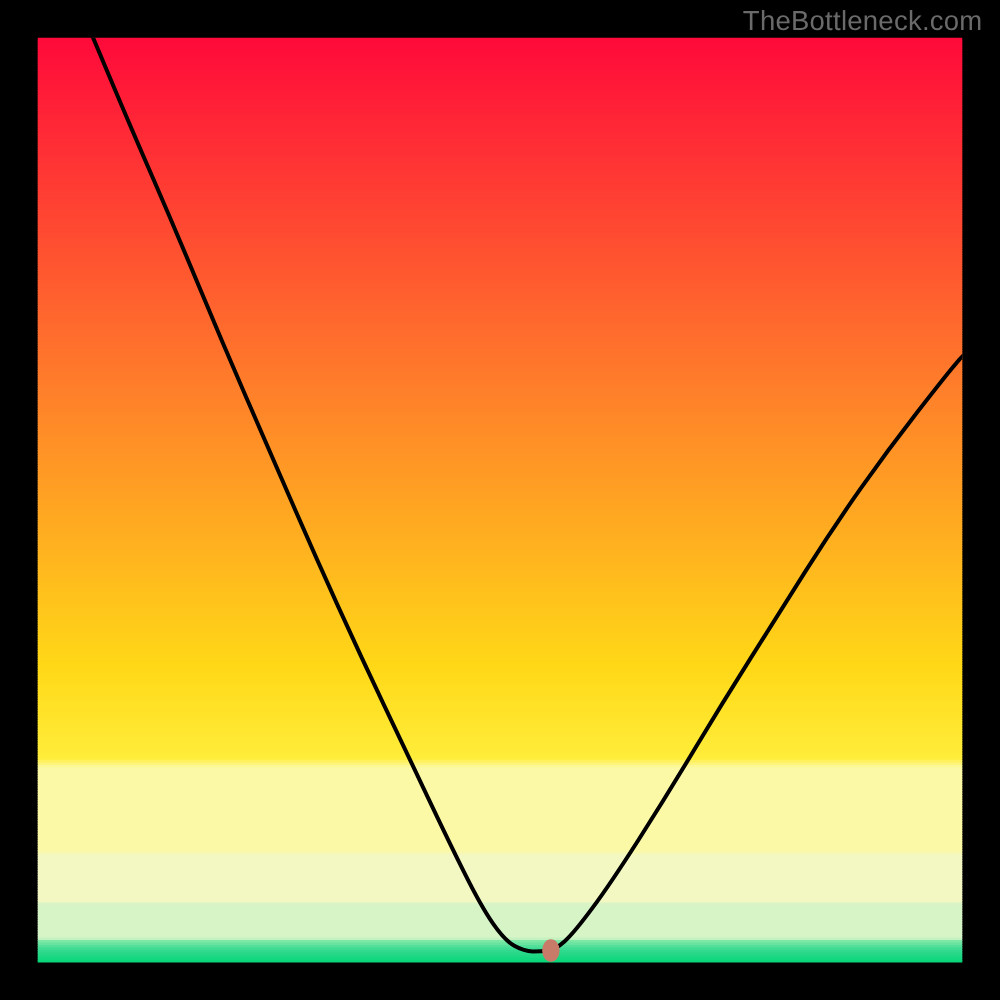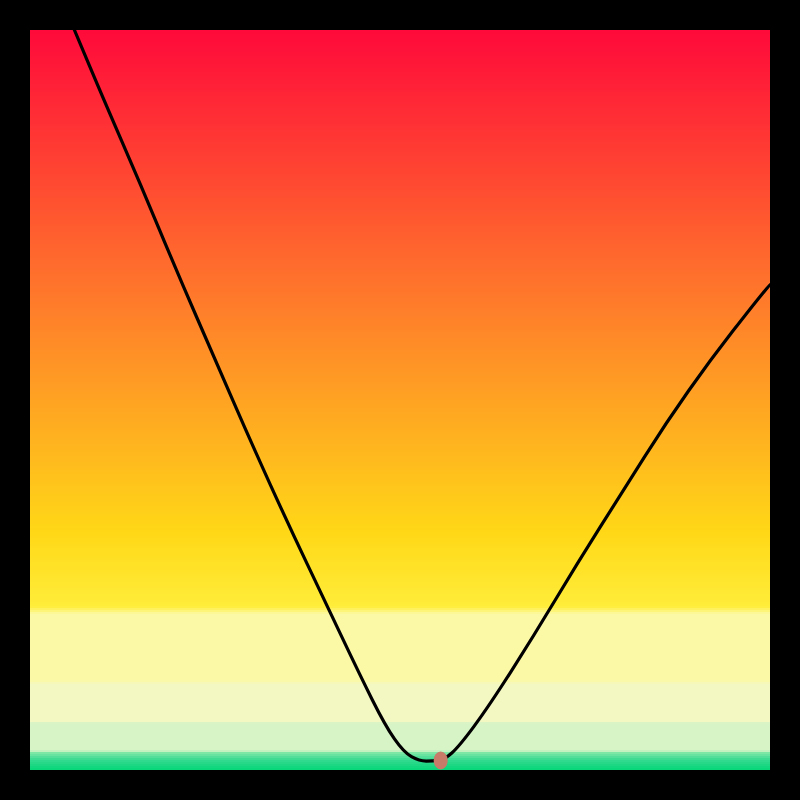--- a/index.html
+++ b/index.html
@@ -55,20 +55,21 @@
   .grad .row {
     position: absolute;
     left: 0;
     width: 100%;
   }
 </style>
 </head>
 <body>
 
 <div class="outer">
+  <div class="watermark">TheBottleneck.com</div>
 
   <div class="plot">
     <div class="grad" id="grad">
         <div class="row" style="top:0px;height:2.6px;background:rgb(255,10,58)"></div>
         <div class="row" style="top:2px;height:2.6px;background:rgb(255,11,58)"></div>
         <div class="row" style="top:4px;height:2.6px;background:rgb(255,12,58)"></div>
         <div class="row" style="top:6px;height:2.6px;background:rgb(255,13,58)"></div>
         <div class="row" style="top:8px;height:2.6px;background:rgb(255,13,58)"></div>
         <div class="row" style="top:10px;height:2.6px;background:rgb(255,14,57)"></div>
         <div class="row" style="top:12px;height:2.6px;background:rgb(255,15,57)"></div>

